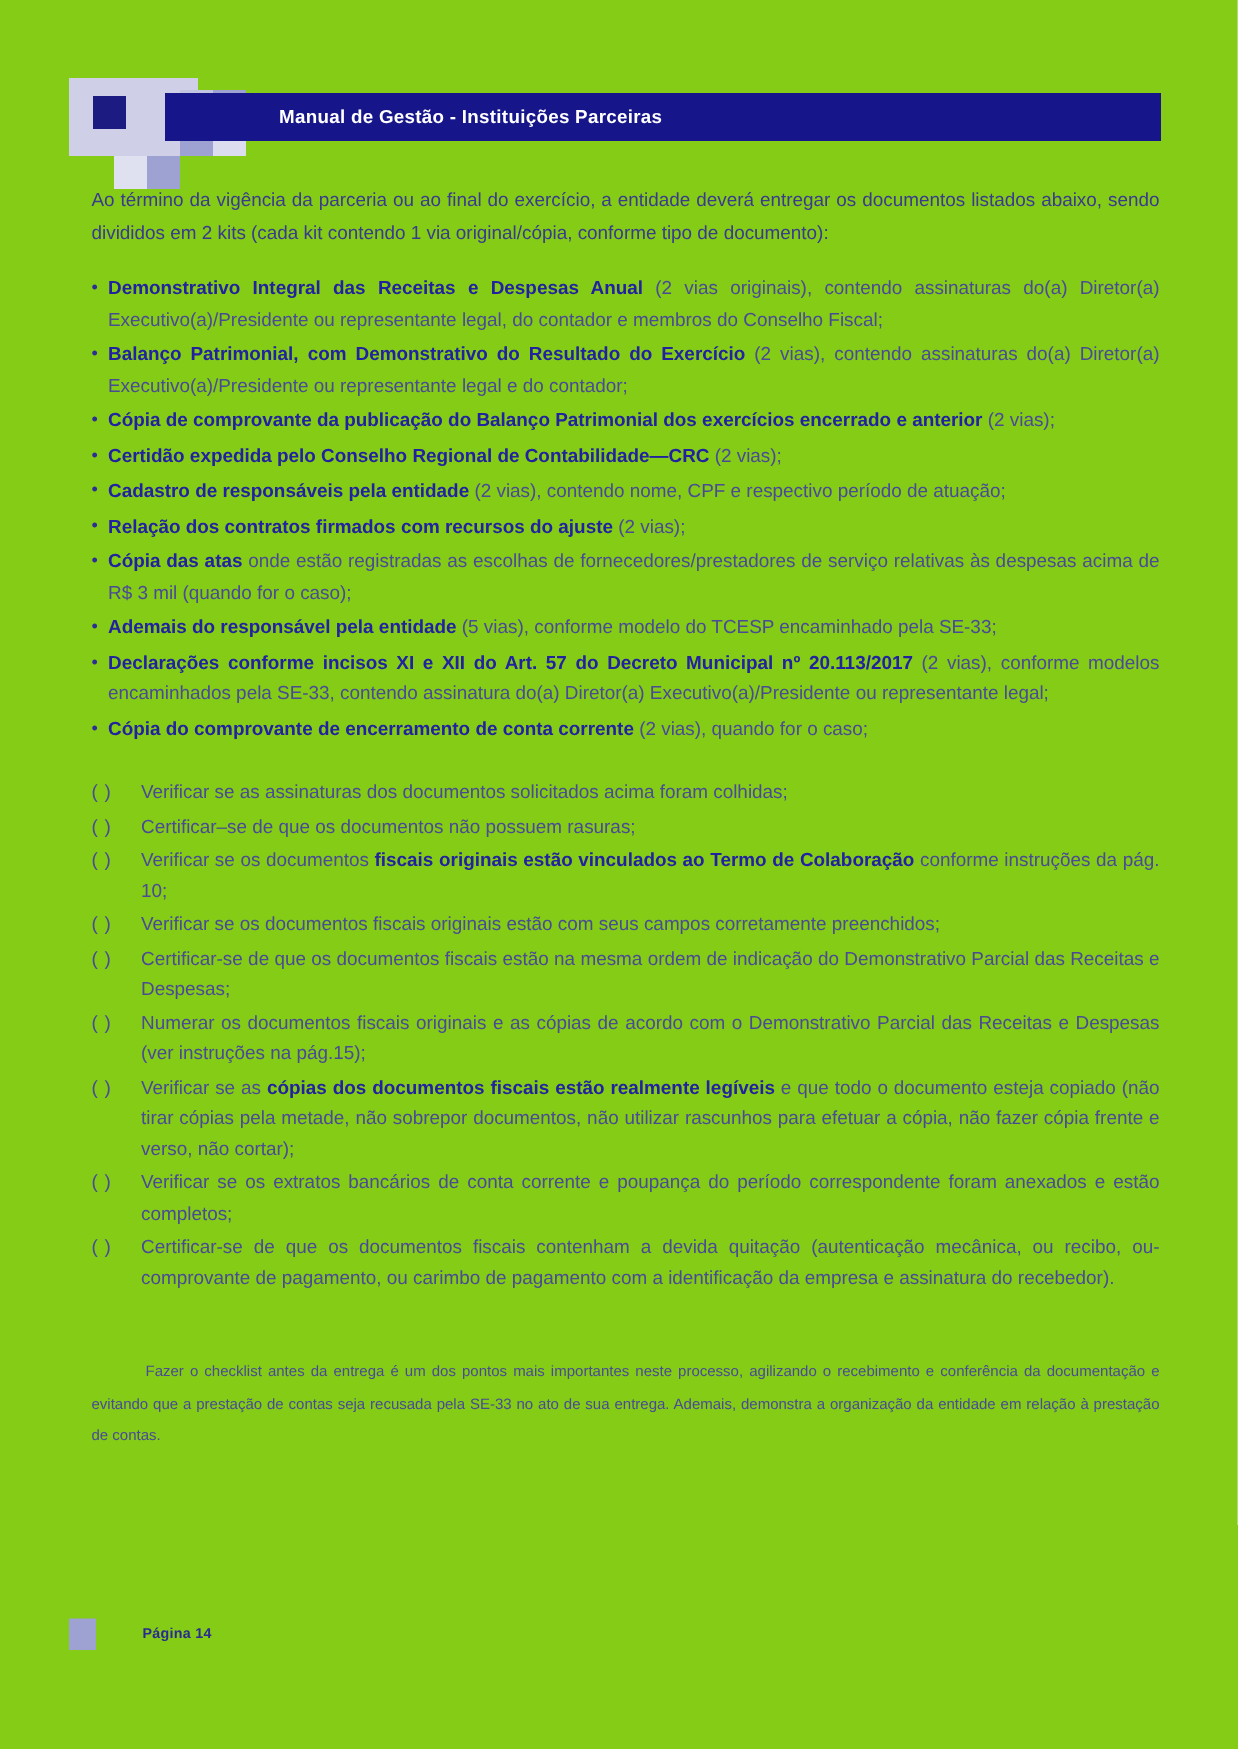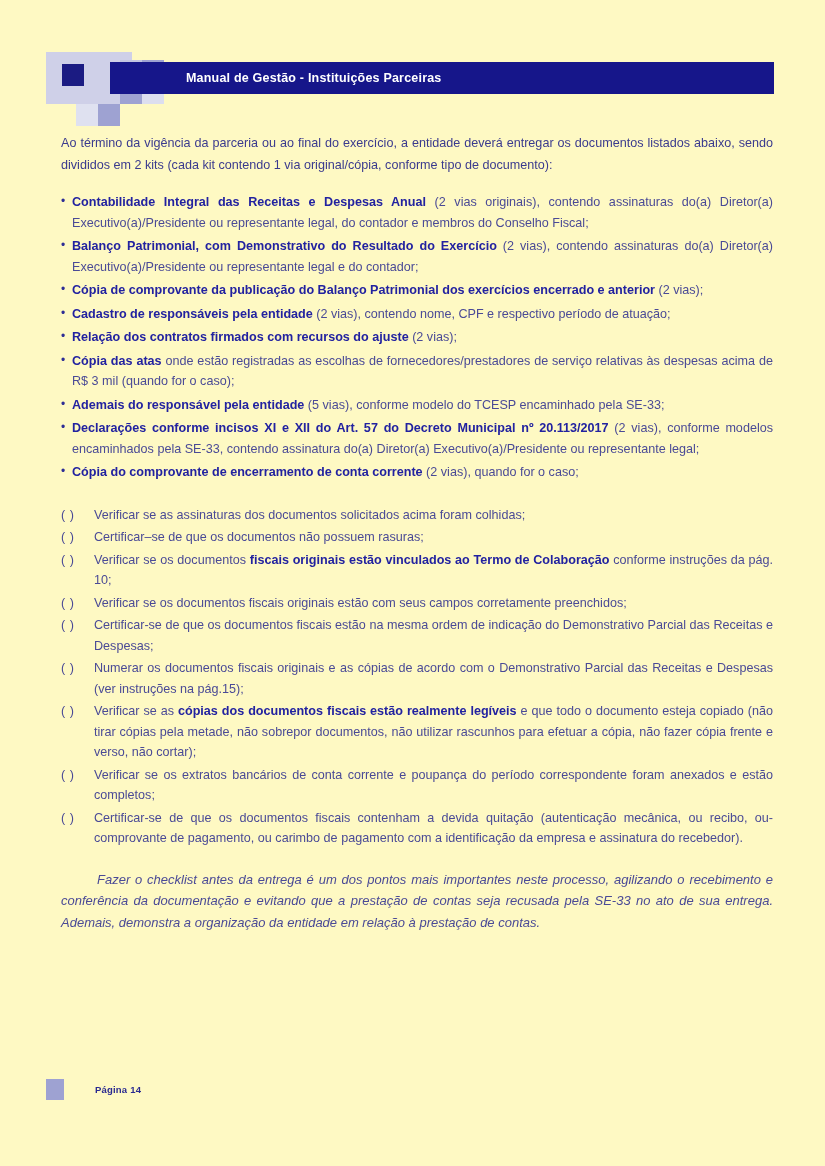--- a/index.html
+++ b/index.html
@@ -13,21 +13,21 @@
     height: 1166px;
     position: relative;
     font-family: "Liberation Sans", sans-serif;
     color: #3a3a8e;
     overflow: hidden;
   }
 
   .page {
     position: absolute;
     inset: 0;
-    background: #fef9c3;
+    background: #84cc16;
   }
 
   
   .header-zone {
     position: absolute;
     left: 46px;
     top: 52px;
     width: 728px;
     height: 52px;
   }
@@ -107,21 +107,21 @@
     font-weight: bold;
     letter-spacing: 0.2px;
     margin-left: 76px;
     white-space: nowrap;
   }
 
   
   .content {
     position: absolute;
     left: 61px;
-    top: 132px;
+    top: 122px;
     width: 712px;
   }
 
   .intro {
     font-size: 12.6px;
     line-height: 22px;
     text-align: justify;
     color: #3a3a8e;
     margin: 0 0 16px 0;
   }
@@ -184,27 +184,26 @@
     content: "(   )";
     position: absolute;
     left: 0;
     top: 0;
     letter-spacing: 0.5px;
     color: #4a4a96;
     font-weight: normal;
   }
 
   .closing {
-    margin-top: 20px;
-    font-size: 13px;
+    margin-top: 42px;
+    font-size: 10px;
     line-height: 21.5px;
     text-align: justify;
     text-indent: 36px;
     color: #4a4a96;
-    font-style: italic;
   }
 
   
   .footer {
     position: absolute;
     left: 46px;
     top: 1079px;
     display: flex;
     align-items: center;
   }
@@ -239,23 +238,24 @@
     <div class="header-bar">
       <div class="header-title">Manual de Gestão - Instituições Parceiras</div>
     </div>
   </div>
 
   <div class="content">
 
     <p class="intro">Ao término da vigência da parceria ou ao final do exercício, a entidade deverá entregar os documentos listados abaixo, sendo divididos em 2 kits (cada kit contendo 1 via original/cópia, conforme tipo de documento):</p>
 
     <ul class="doclist">
-      <li><span class="b">Contabilidade Integral das Receitas e Despesas Anual</span><span class="n"> (2 vias originais), contendo assinaturas do(a) Diretor(a) Executivo(a)/Presidente ou representante legal, do contador e membros do Conselho Fiscal;</span></li>
+      <li><span class="b">Demonstrativo Integral das Receitas e Despesas Anual</span><span class="n"> (2 vias originais), contendo assinaturas do(a) Diretor(a) Executivo(a)/Presidente ou representante legal, do contador e membros do Conselho Fiscal;</span></li>
       <li><span class="b">Balanço Patrimonial, com Demonstrativo do Resultado do Exercício</span><span class="n"> (2 vias), contendo assinaturas do(a) Diretor(a) Executivo(a)/Presidente ou representante legal e do contador;</span></li>
       <li><span class="b">Cópia de comprovante da publicação do Balanço Patrimonial dos exercícios encerrado e anterior</span><span class="n"> (2 vias);</span></li>
+      <li><span class="b">Certidão expedida pelo Conselho Regional de Contabilidade—CRC</span><span class="n"> (2 vias);</span></li>
       <li><span class="b">Cadastro de responsáveis pela entidade</span><span class="n"> (2 vias), contendo nome, CPF e respectivo período de atuação;</span></li>
       <li><span class="b">Relação dos contratos firmados com recursos do ajuste</span><span class="n"> (2 vias);</span></li>
       <li><span class="b">Cópia das atas</span><span class="n"> onde estão registradas as escolhas de fornecedores/prestadores de serviço relativas às despesas acima de R$ 3 mil (quando for o caso);</span></li>
       <li><span class="b">Ademais do responsável pela entidade</span><span class="n"> (5 vias), conforme modelo do TCESP encaminhado pela SE-33;</span></li>
       <li><span class="b">Declarações conforme incisos XI e XII do Art. 57 do Decreto Municipal nº 20.113/2017</span><span class="n"> (2 vias), conforme modelos encaminhados pela SE-33, contendo assinatura do(a) Diretor(a) Executivo(a)/Presidente ou representante legal;</span></li>
       <li><span class="b">Cópia do comprovante de encerramento de conta corrente</span><span class="n"> (2 vias), quando for o caso;</span></li>
     </ul>
 
 
     <ul class="checklist">

